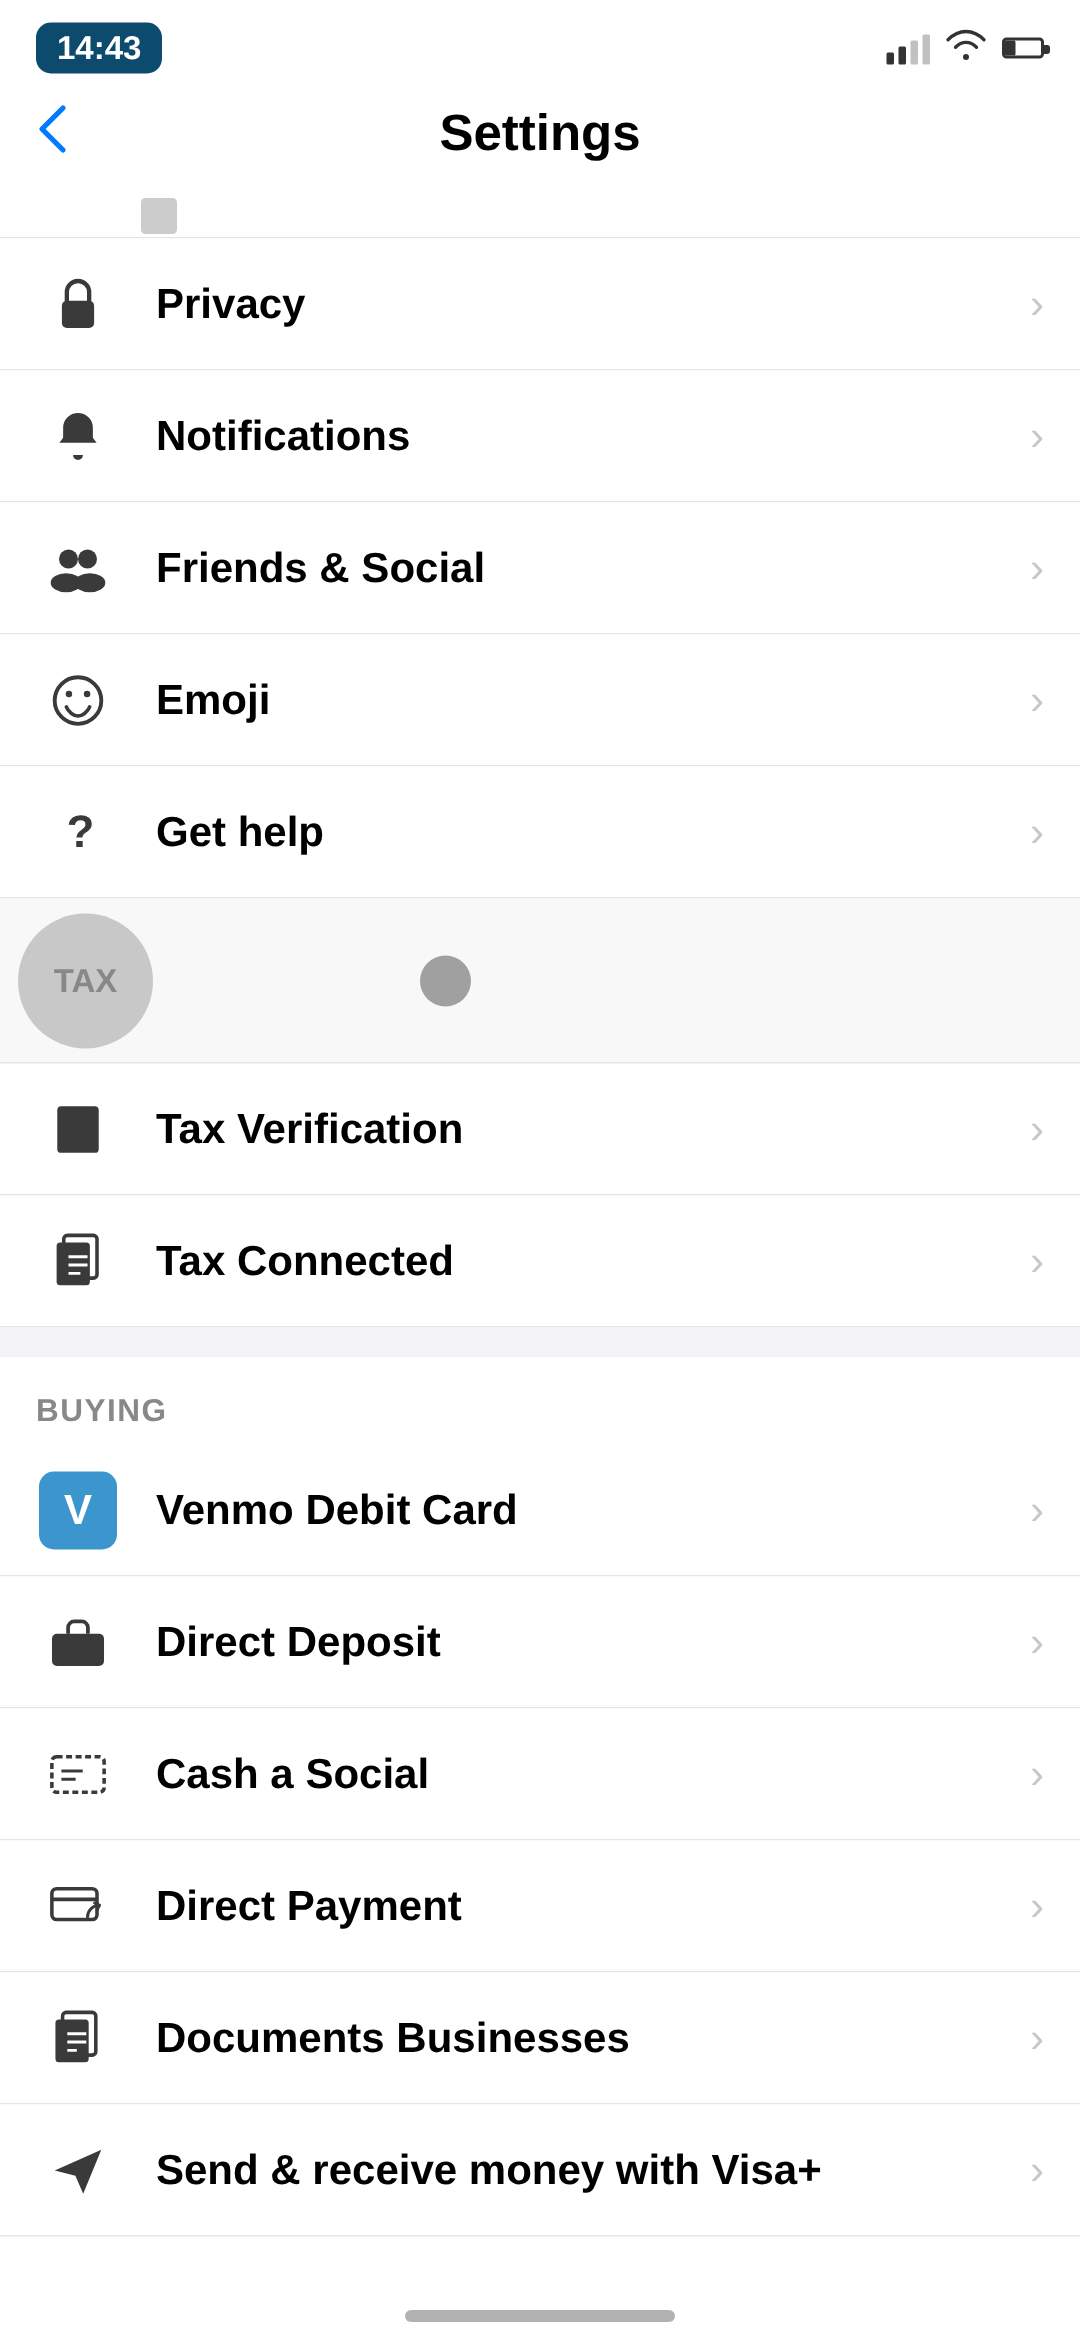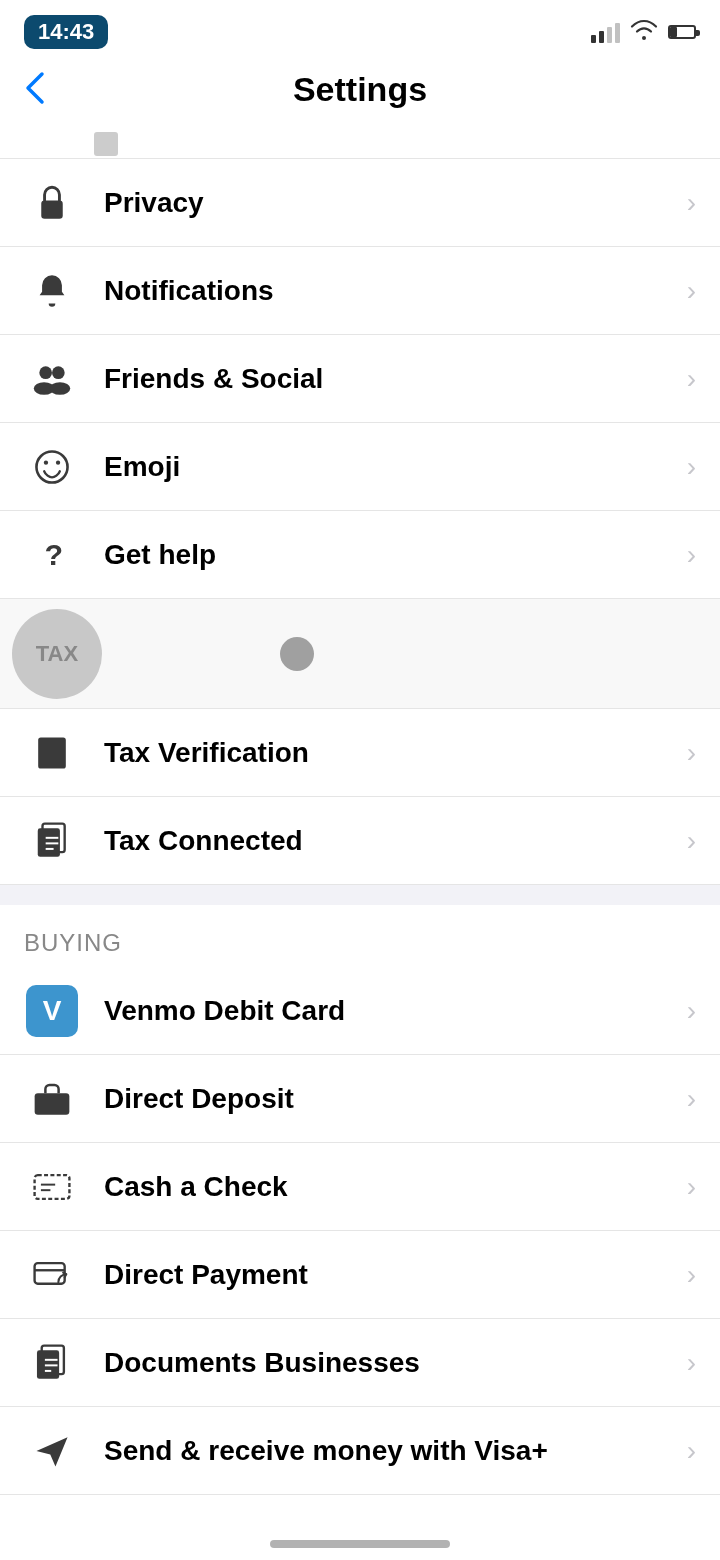--- a/index.html
+++ b/index.html
@@ -79,20 +79,21 @@
     .battery-fill {
       background: #333;
       height: 100%;
       width: 30%;
       border-radius: 1px;
     }
 
     
     .header {
       display: flex;
+      align-items: center;
       justify-content: center;
       padding: 10px 24px 20px 24px;
       position: relative;
     }
 
     .back-button {
       position: absolute;
       left: 24px;
       color: #007aff;
       font-size: 28px;
@@ -186,22 +187,22 @@
       border-radius: 50%;
       background: #a0a0a0;
       position: absolute;
       left: 280px;
       top: 38px;
     }
 
     
     .section-label {
       padding: 24px 24px 10px 24px;
-      font-size: 24px;
-      font-weight: 400;
+      font-size: 21px;
+      font-weight: 700;
       color: #888;
       letter-spacing: 1px;
       text-transform: uppercase;
       background: #fff;
     }
 
     
     .venmo-icon {
       width: 52px;
       height: 52px;
@@ -390,21 +391,21 @@
   </div>
 
   <div class="settings-item">
     <div class="item-icon">
       <svg viewBox="0 0 48 38" fill="none">
         <rect x="2" y="4" width="44" height="30" rx="4" stroke="#3a3a3a" stroke-width="3" fill="none" stroke-dasharray="5 3"></rect>
         <line x1="10" y1="16" x2="28" y2="16" stroke="#3a3a3a" stroke-width="2.5"></line>
         <line x1="10" y1="23" x2="22" y2="23" stroke="#3a3a3a" stroke-width="2.5"></line>
       </svg>
     </div>
-    <span class="item-label">Cash a Check</span>
+    <span class="item-label">Cash a Social</span>
     <span class="chevron">›</span>
   </div>
 
   <div class="settings-item">
     <div class="item-icon">
       <svg viewBox="0 0 48 42" fill="none">
         <rect x="2" y="6" width="38" height="26" rx="4" stroke="#3a3a3a" stroke-width="3" fill="none"></rect>
         <line x1="2" y1="15" x2="40" y2="15" stroke="#3a3a3a" stroke-width="3"></line>
         <path d="M32 30 a10 10 0 0 1 10-10" stroke="#3a3a3a" stroke-width="2.5" fill="none" stroke-linecap="round"></path>
         <path d="M38 18 l4 2 -2 4" stroke="#3a3a3a" stroke-width="2.5" fill="none" stroke-linecap="round" stroke-linejoin="round"></path>

